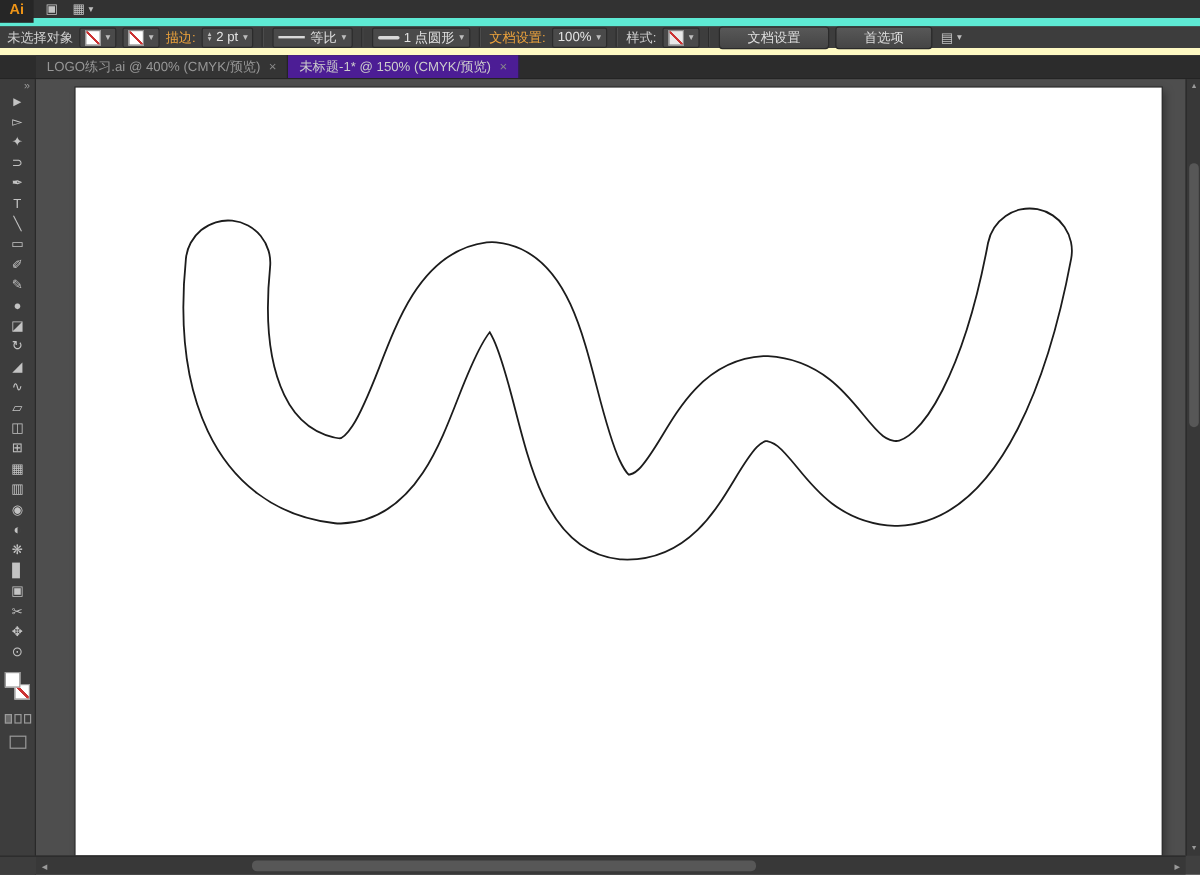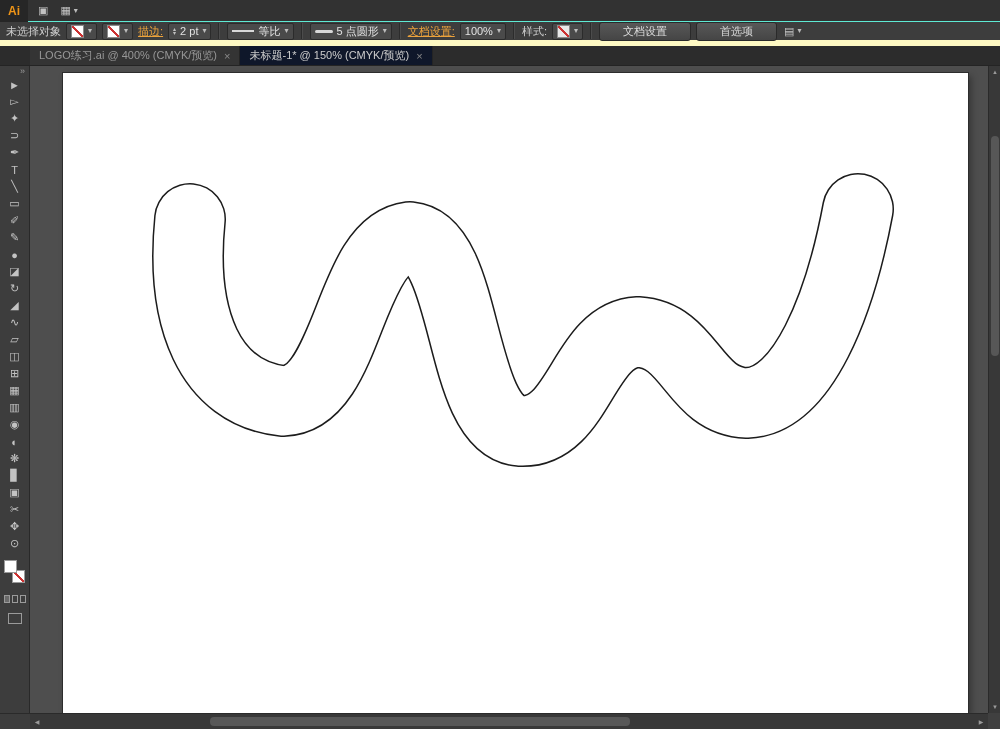--- a/index.html
+++ b/index.html
@@ -4,54 +4,54 @@
 <style>
   html,body{margin:0;padding:0;}
   body{
     width:1000px;height:729px;position:relative;overflow:hidden;
     background:#404040;color:#cccccc;
     font-family:"Liberation Sans",sans-serif;font-size:11px;
     user-select:none;
   }
   
   .menubar{position:absolute;left:0;top:0;width:1000px;height:22px;
-    background:#323232;border-bottom:1px solid #5eead4;
+    background:#323232;border-bottom:7px solid #5eead4;
     display:flex;align-items:center;box-sizing:border-box;}
   .ai-logo{width:28px;height:22px;background:#262626;color:#ee9417;
     font-weight:bold;font-size:12px;display:flex;align-items:center;justify-content:center;}
   .menu-items{display:flex;height:22px;align-items:center;}
   .menu-item{padding:0 9px;font-size:12px;line-height:22px;color:#d6d6d6;cursor:default;white-space:nowrap;}
   .menu-iconbtns{display:flex;align-items:center;gap:12px;margin-left:10px;}
   .menu-iconbtn{display:flex;align-items:center;gap:3px;color:#c2c2c2;font-size:11px;}
   .caret{font-size:8px;color:#bdbdbd;line-height:1;}
   
   .controlbar{position:absolute;left:0;top:22px;width:1000px;height:24px;
     background:#3d3d3d;border-bottom:6px solid #fef9c3;
     display:flex;align-items:center;gap:5px;padding:0 6px;box-sizing:border-box;font-size:11px;}
   .cb-sep{width:1px;height:16px;background:#2c2c2c;border-right:1px solid #4c4c4c;margin:0 2px;}
   .cb-text{color:#cfcfcf;white-space:nowrap;}
-  .cb-link{color:#eda33c;text-decoration:underline;white-space:nowrap;cursor:pointer;}
+  .cb-link{color:#eda33c;white-space:nowrap;cursor:pointer;}
   .cb-field{background:#4a4a4a;border:1px solid #2b2b2b;border-radius:2px;height:15px;
     display:flex;align-items:center;gap:4px;padding:0 4px;color:#e2e2e2;white-space:nowrap;}
   .spinner{display:flex;flex-direction:column;justify-content:center;line-height:4px;}
   .spinner span{font-size:6px;color:#c0c0c0;line-height:4px;}
   .swatch-none{width:13px;height:13px;background:#ffffff;border:1px solid #8a8a8a;position:relative;box-sizing:border-box;}
   .swatch-none::after{content:"";position:absolute;inset:0;
     background:linear-gradient(to top right,transparent 44%,#cc3333 44%,#cc3333 56%,transparent 56%);}
   .mini-line{width:22px;height:2px;background:#d8d8d8;}
   .mini-dash{width:18px;height:3px;background:#d8d8d8;border-radius:2px;}
   .cb-button{background:linear-gradient(#585858,#454545);border:1px solid #2a2a2a;border-radius:3px;
     height:17px;padding:0 23px;display:flex;align-items:center;color:#dddddd;white-space:nowrap;cursor:pointer;}
   .panel-menu{display:flex;align-items:center;gap:3px;color:#c2c2c2;margin-left:2px;}
   
   .tabbar{position:absolute;left:0;top:46px;width:1000px;height:20px;background:#2c2c2c;
     display:flex;align-items:stretch;padding-left:30px;box-sizing:border-box;border-bottom:1px solid #242424;}
   .tab{display:flex;align-items:center;gap:7px;padding:0 9px;font-size:11px;
     background:#343434;color:#979797;border-right:1px solid #242424;cursor:pointer;white-space:nowrap;}
-  .tab.active{background:#0f172a;color:#cccccc;}
+  .tab.active{background:#4c1d95;color:#cccccc;}
   .tab-close{font-size:11px;color:#8a8a8a;cursor:pointer;}
   
   .toolbar{position:absolute;left:0;top:66px;bottom:0;width:30px;background:#3d3d3d;
     border-right:1px solid #292929;display:flex;flex-direction:column;align-items:center;
     padding-top:1px;box-sizing:border-box;}
   .toolbar-header{align-self:flex-end;margin:0 4px 1px 0;color:#9a9a9a;font-size:9px;line-height:8px;cursor:pointer;}
   .tool{width:24px;height:17px;display:flex;align-items:center;justify-content:center;
     font-size:11px;color:#c3c3c3;cursor:pointer;}
   .color-chips{position:relative;width:24px;height:27px;margin-top:7px;}
   .chip{position:absolute;width:13px;height:13px;background:#ffffff;border:1px solid #9a9a9a;box-sizing:border-box;}
@@ -129,21 +129,21 @@
   <div class="cb-field">
     <span class="mini-line"></span>
     <span>等比</span>
     <span class="caret">▾</span>
   </div>
 
   <div class="cb-sep"></div>
 
   <div class="cb-field">
     <span class="mini-dash"></span>
-    <span>5 点圆形</span>
+    <span>1 点圆形</span>
     <span class="caret">▾</span>
   </div>
 
   <div class="cb-sep"></div>
 
   <span class="cb-link">文档设置:</span>
   <div class="cb-field">
     <span>100%</span>
     <span class="caret">▾</span>
   </div>

